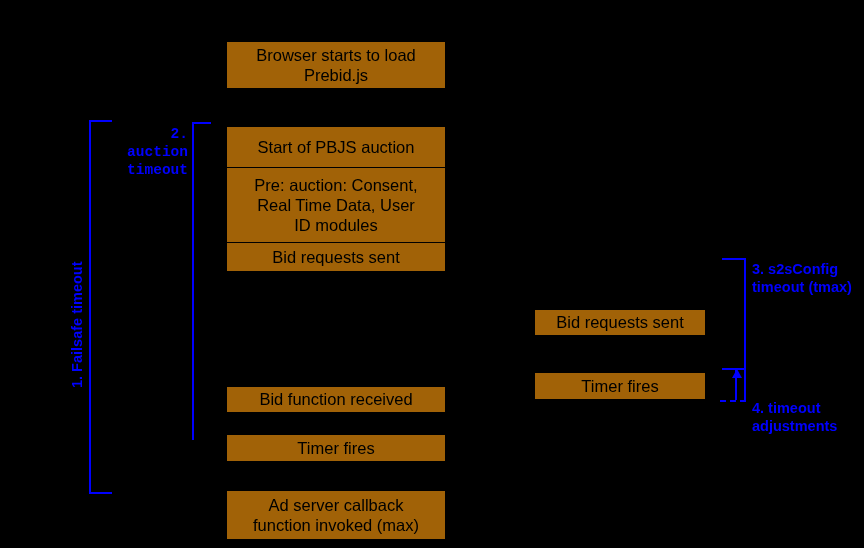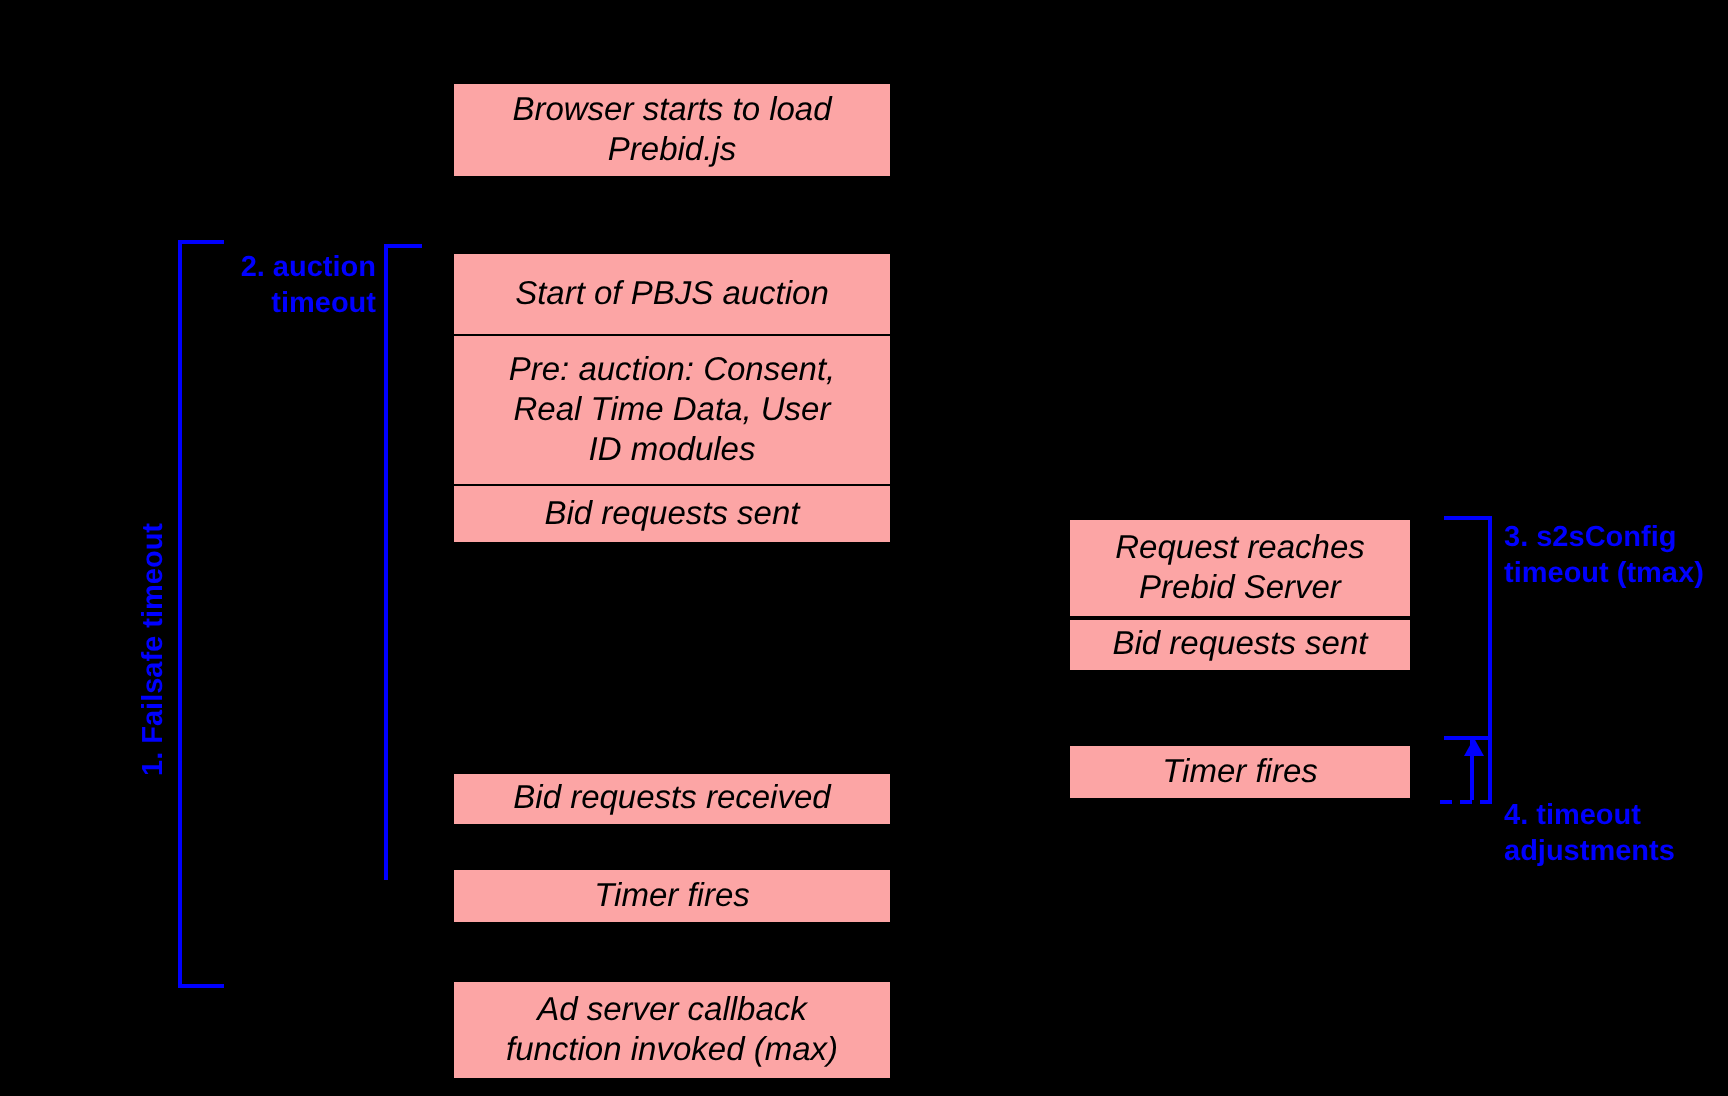--- a/index.html
+++ b/index.html
@@ -12,45 +12,44 @@
     width: 864px;
     height: 548px;
     background: #000000;
     overflow: hidden;
     font-family: "Liberation Sans", sans-serif;
   }
 
   
   .box {
     position: absolute;
-    background: #fca5a5;
+    background: #a16207;
     color: #000000;
     border: 1px solid #000000;
     box-sizing: border-box;
     display: flex;
     align-items: center;
     justify-content: center;
     text-align: center;
     font-size: 16.5px;
     line-height: 1.22;
     padding: 2px 4px;
     white-space: pre-line;
-    font-style: italic;
   }
 
   
   .note {
     position: absolute;
     color: #0000ff;
     font-size: 14.5px;
     font-weight: bold;
     line-height: 1.25;
     white-space: pre-line;
   }
-  .note.right-align { text-align: right; }
+  .note.right-align { text-align: right; font-family: Liberation Mono, monospace; }
   .note.left-align  { text-align: left; }
 
   .note-vert {
     position: absolute;
     color: #0000ff;
     font-size: 14.5px;
     font-weight: bold;
     white-space: nowrap;
     transform-origin: 0 0;
     transform: rotate(-90deg);
@@ -98,29 +97,27 @@
 Prebid.js</div>
 
   <div class="box" style="left:226px; top:167px; width:220px; height:76px;">Pre: auction: Consent,
 Real Time Data, User
 ID modules</div>
 
   <div class="box" style="left:226px; top:126px; width:220px; height:42px;">Start of PBJS auction</div>
 
   <div class="box" style="left:226px; top:242px; width:220px; height:30px;">Bid requests sent</div>
 
-  <div class="box" style="left:226px; top:386px; width:220px; height:27px;">Bid requests received</div>
+  <div class="box" style="left:226px; top:386px; width:220px; height:27px;">Bid function received</div>
 
   <div class="box" style="left:226px; top:434px; width:220px; height:28px;">Timer fires</div>
 
   <div class="box" style="left:226px; top:490px; width:220px; height:50px;">Ad server callback
 function invoked (max)</div>
 
-  <div class="box" style="left:534px; top:259px; width:172px; height:50px;">Request reaches
-Prebid Server</div>
 
   <div class="box" style="left:534px; top:309px; width:172px; height:27px;">Bid requests sent</div>
 
   <div class="box" style="left:534px; top:372px; width:172px; height:28px;">Timer fires</div>
 
   <div class="hline" style="left:89px; top:120px; width:23px;"></div>
   <div class="vline" style="left:89px; top:120px; height:374px;"></div>
   <div class="hline" style="left:89px; top:492px; width:23px;"></div>
 
   <div class="note-vert" style="left:69px; top:388px;">1. Failsafe timeout</div>

